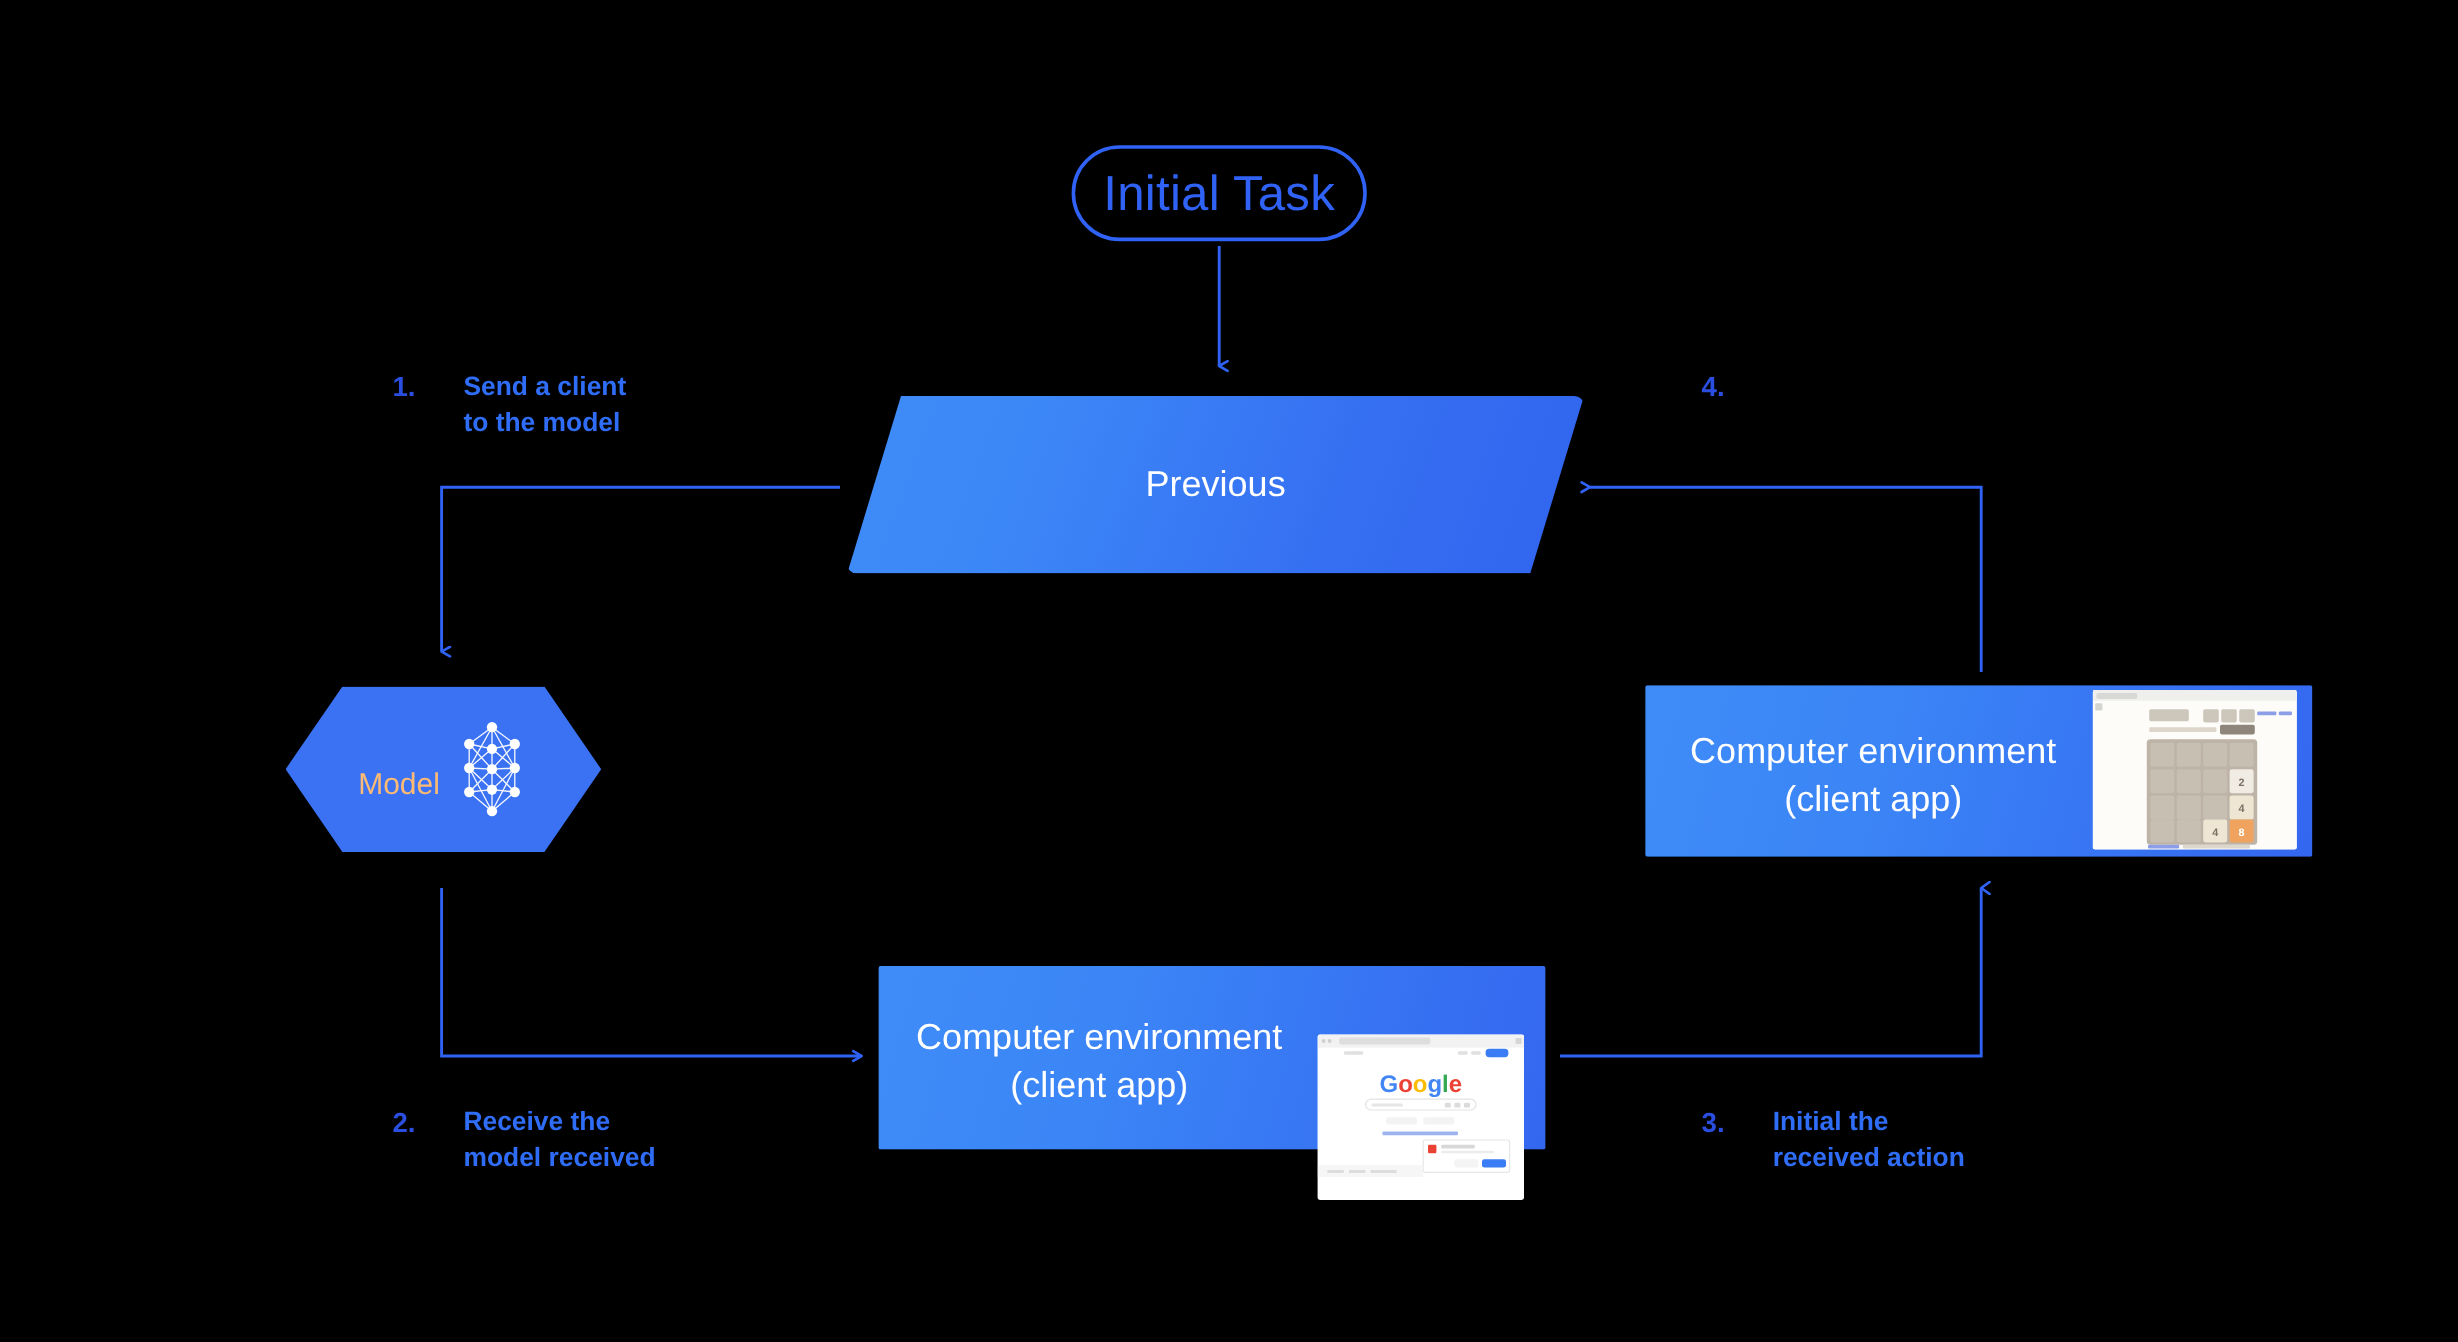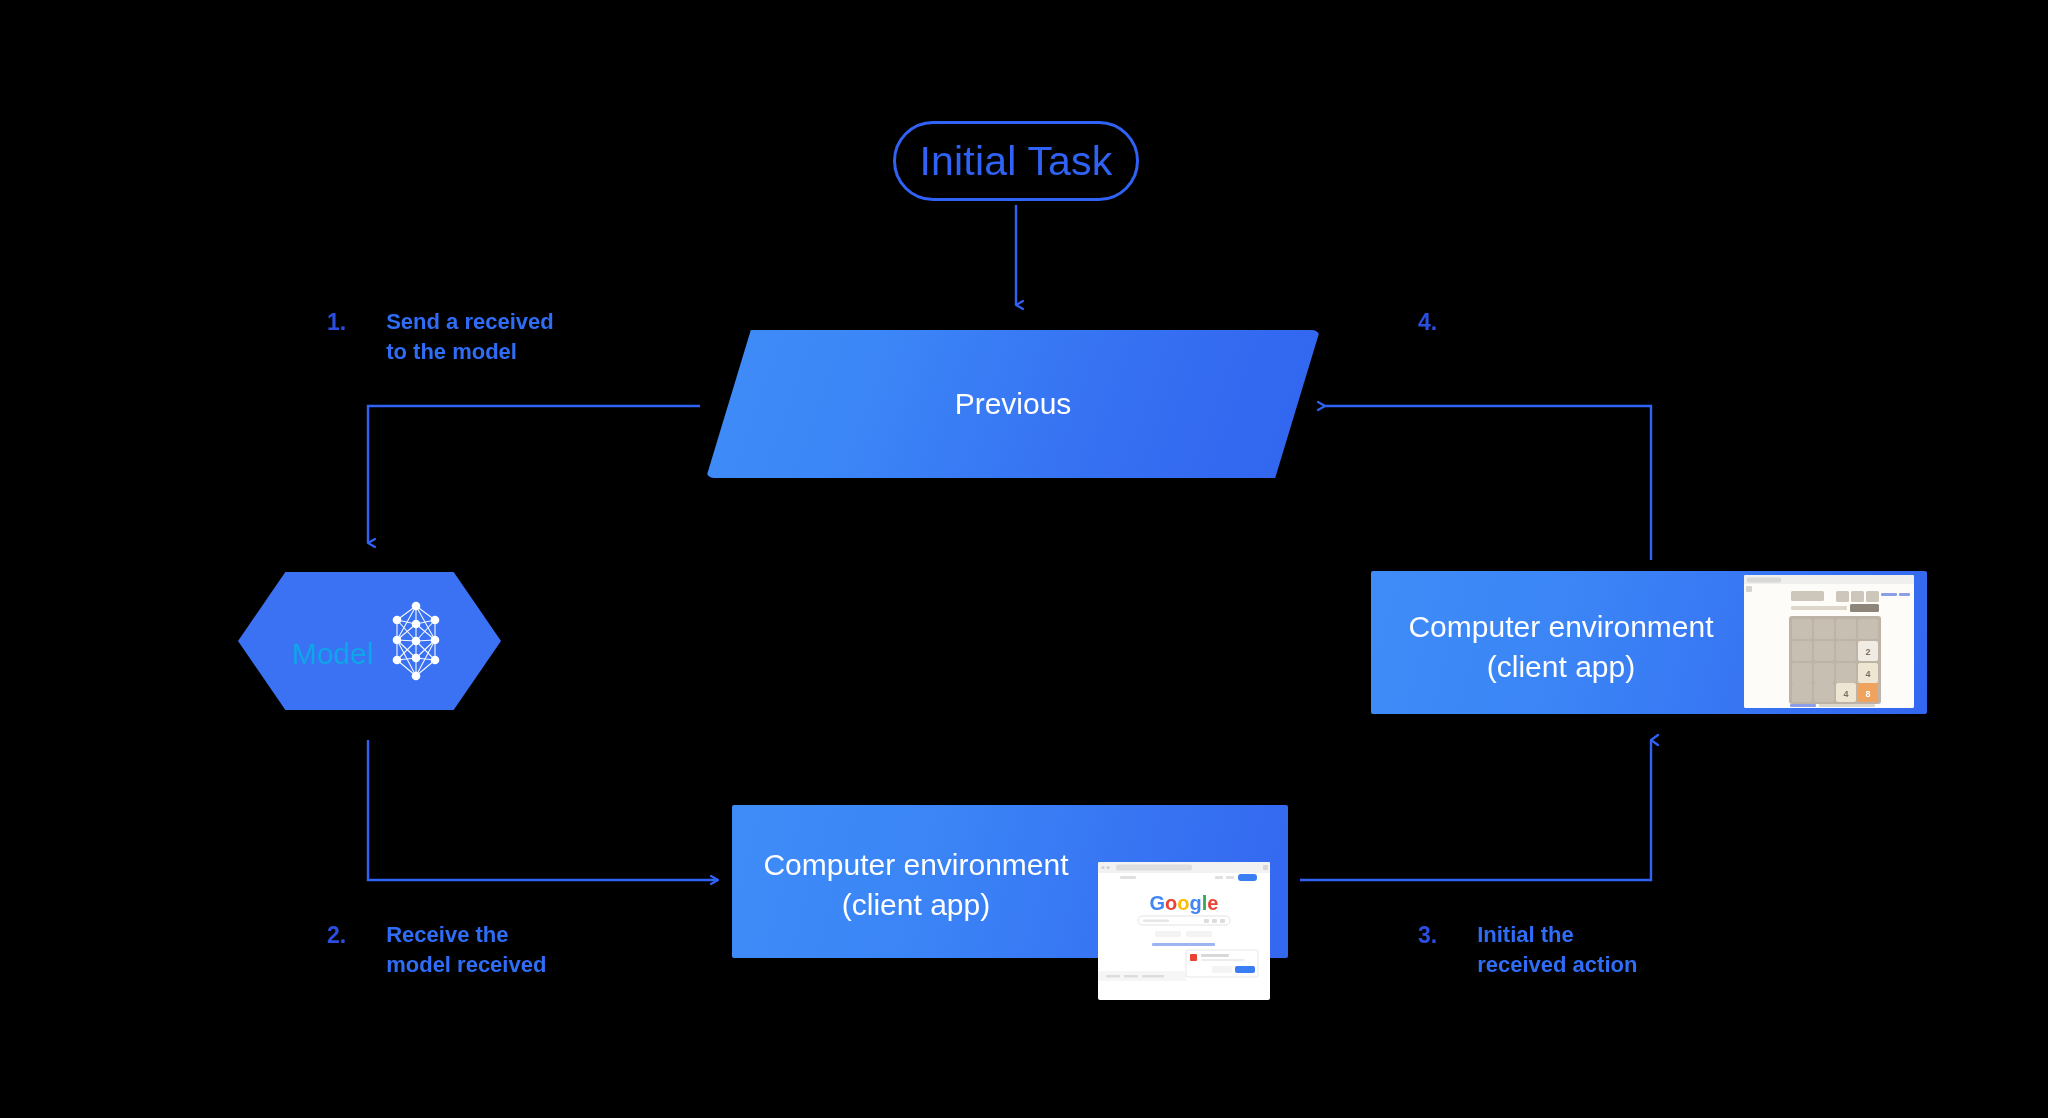--- a/index.html
+++ b/index.html
@@ -89,22 +89,22 @@
   }
   .hex-content {
     position: absolute;
     inset: 0;
     display: flex;
     align-items: center;
     justify-content: center;
     gap: 12px;
   }
   .hex-label {
-    color: #0ea5e9;
-    font-size: 30px;
+    color: #fdba74;
+    font-size: 25px;
     margin-top: 26px;
   }
   .nn-icon { display: block; }
   
   .env-card {
     position: absolute;
     border-radius: 2px;
     overflow: hidden;
   }
   .env-card .card-bg {
@@ -369,21 +369,21 @@
 
       <rect x="0" y="109" width="88" height="10" fill="#f6f6f6"></rect>
       <rect x="8" y="113" width="14" height="2.5" rx="1" fill="#dddddd"></rect>
       <rect x="26" y="113" width="14" height="2.5" rx="1" fill="#dddddd"></rect>
       <rect x="44" y="113" width="22" height="2.5" rx="1" fill="#dddddd"></rect>
     </svg>
   </div>
 
   <div class="step" id="step-1">
     <span class="step-num">1.</span>
-    <span class="step-text">Send a received
+    <span class="step-text">Send a client
 to the model</span>
   </div>
   <div class="step" id="step-2">
     <span class="step-num">2.</span>
     <span class="step-text">Receive the
 model received</span>
   </div>
   <div class="step" id="step-3">
     <span class="step-num">3.</span>
     <span class="step-text">Initial the

